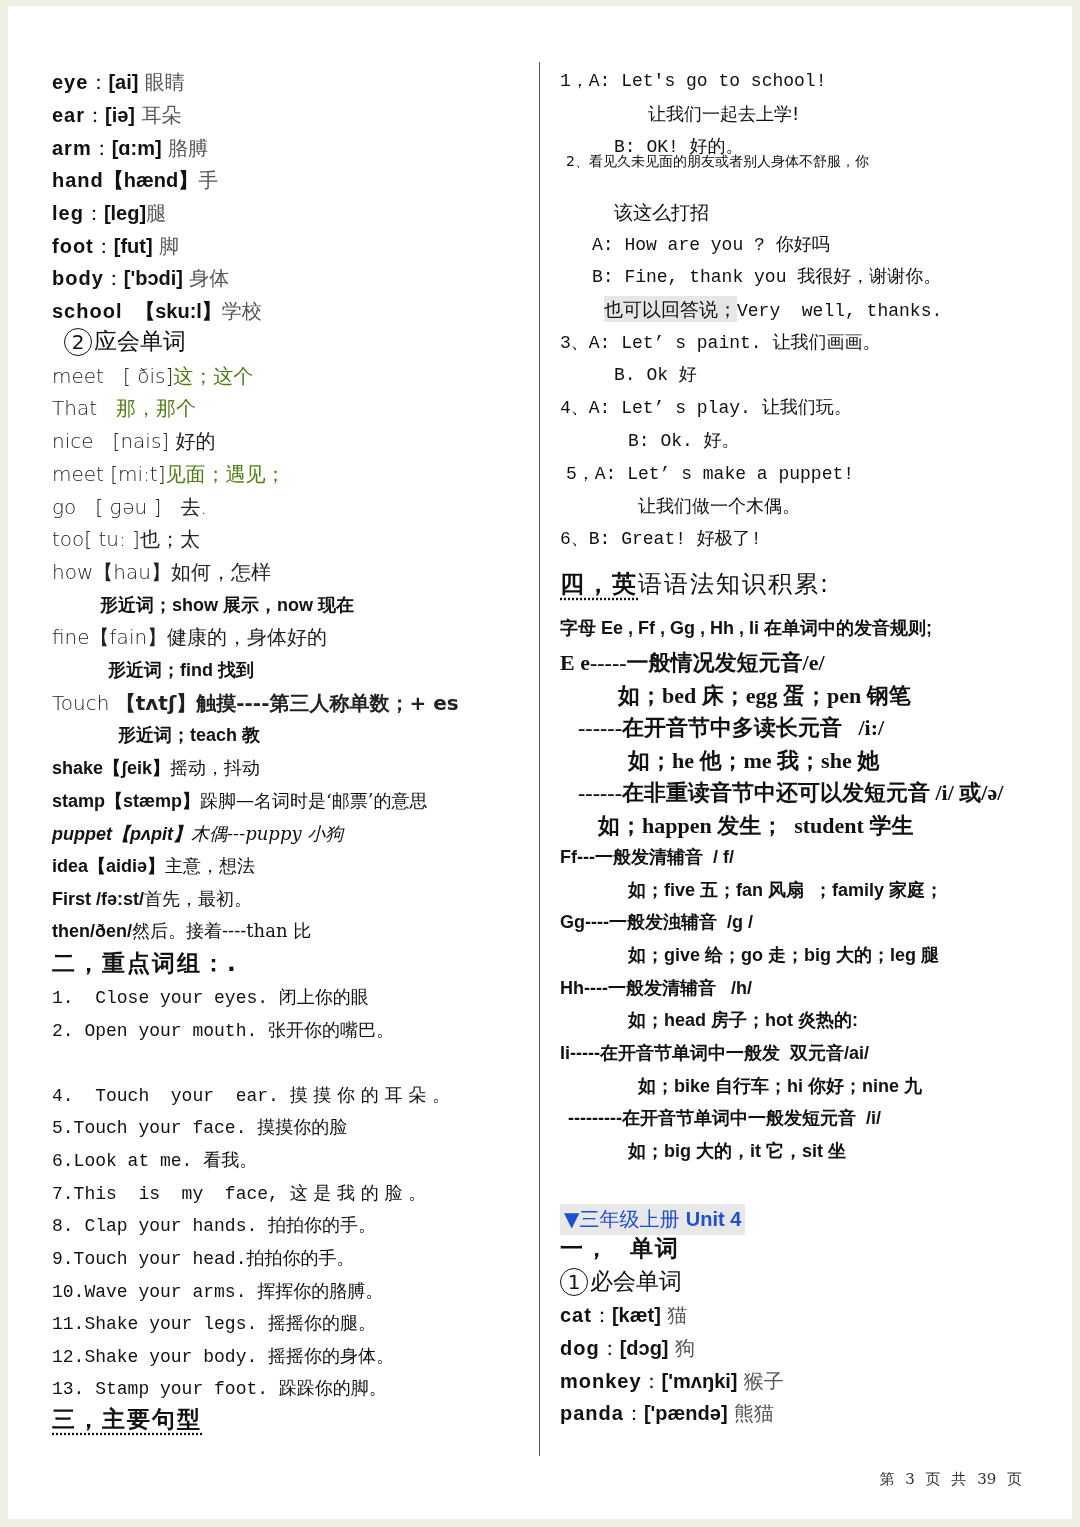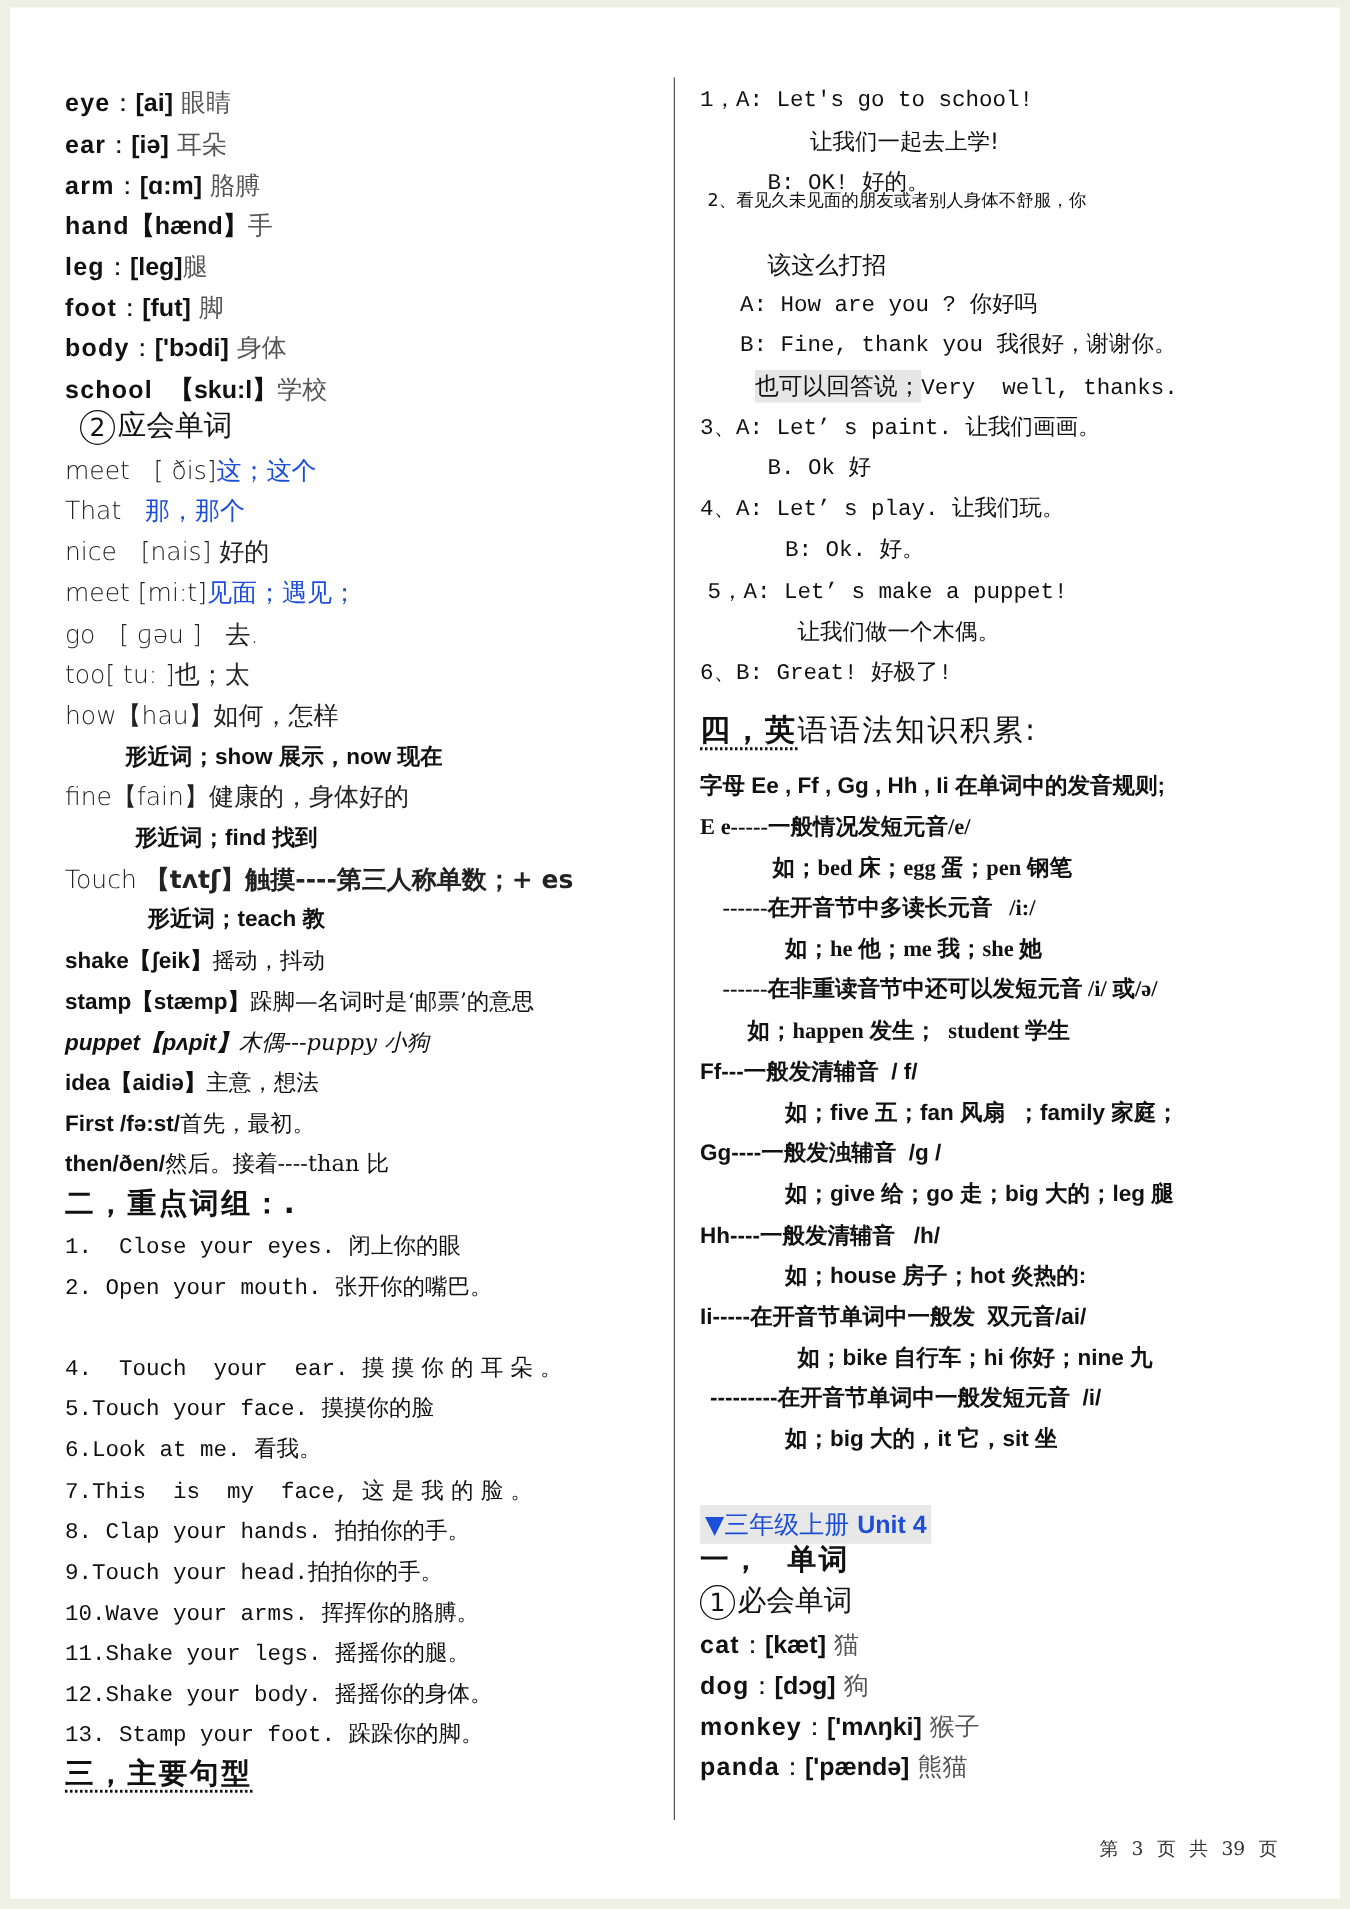--- a/index.html
+++ b/index.html
@@ -20,33 +20,33 @@
     position: absolute; left: 531px; top: 56px;
     width: 1px; height: 1394px; background: #555;
   }
   .line { position: absolute; white-space: nowrap; line-height: 1; }
   .b { font-weight: bold; }
   .vocab { font-size: 20px; }
   .vocab .w { font-weight: bold; font-family: "Liberation Sans", sans-serif; letter-spacing: 1px; }
   .vocab .ph { font-weight: bold; font-family: "Liberation Sans", sans-serif; }
   .vocab .cn { color: #555; font-family: "DejaVu Serif", serif; }
   .light { font-size: 20px; font-family: "DejaVu Sans", sans-serif; color: #222; font-weight: 300; }
-  .light .cn { color: #1d4ed8; }
+  .light .cn { color: #4d7c0f; }
   .sub { font-size: 23px; }
   .circle {
     display: inline-block; width: 26px; height: 26px; border: 1.5px solid #111; border-radius: 50%;
     text-align: center; line-height: 26px; font-size: 20px; margin-right: 2px; vertical-align: middle;
   }
   .h2 { font-size: 23px; font-weight: bold; letter-spacing: 2px; }
   .h2u { text-decoration: underline dotted; text-underline-offset: 6px; }
   .phr { font-size: 18px; font-family: "Liberation Mono", "DejaVu Sans Mono", monospace; color: #111; }
   .phr .cn { font-family: "DejaVu Sans", sans-serif; }
   .small-b { font-size: 18px; font-weight: bold; font-family: "Liberation Sans", sans-serif; }
   .small-b .cn { font-family: "DejaVu Serif", serif; font-weight: normal; color: #111; }
-  .rule { font-size: 18px; font-family: "Liberation Serif", serif; font-weight: bold; }
+  .rule { font-size: 22px; font-family: "Liberation Serif", serif; font-weight: bold; }
   .hl { background: #e6e6e6; }
   .unit { position: absolute; background: #e8e8e8; color: #1d4ed8; font-size: 20px; padding: 2px 4px; white-space: nowrap; }
   .unit .b { font-family: "Liberation Sans", sans-serif; }
   .footer { position: absolute; right: 50px; top: 1464px; font-size: 15px; color: #333; font-family: "DejaVu Serif", serif; word-spacing: 6px; }
 </style>
 </head>
 <body>
 
 <div class="page">
   <div class="divider"></div>
@@ -123,21 +123,21 @@
   <div class="line rule" style="left:610px;top:679px;">如；bed 床；egg 蛋；pen 钢笔</div>
   <div class="line rule" style="left:570px;top:711px;white-space:pre;">------在开音节中多读长元音   /i:/</div>
   <div class="line rule" style="left:620px;top:744px;">如；he 他；me 我；she 她</div>
   <div class="line rule" style="left:570px;top:776px;">------在非重读音节中还可以发短元音 /i/ 或/ə/</div>
   <div class="line rule" style="left:590px;top:809px;white-space:pre;">如；happen 发生；  student 学生</div>
   <div class="line small-b" style="left:552px;top:842px;white-space:pre;">Ff---一般发清辅音  / f/</div>
   <div class="line small-b" style="left:620px;top:875px;white-space:pre;">如；five 五；fan 风扇  ；family 家庭；</div>
   <div class="line small-b" style="left:552px;top:907px;white-space:pre;">Gg----一般发浊辅音  /g /</div>
   <div class="line small-b" style="left:620px;top:940px;">如；give 给；go 走；big 大的；leg 腿</div>
   <div class="line small-b" style="left:552px;top:973px;white-space:pre;">Hh----一般发清辅音   /h/</div>
-  <div class="line small-b" style="left:620px;top:1005px;">如；house 房子；hot 炎热的:</div>
+  <div class="line small-b" style="left:620px;top:1005px;">如；head 房子；hot 炎热的:</div>
   <div class="line small-b" style="left:552px;top:1038px;white-space:pre;">Ii-----在开音节单词中一般发  双元音/ai/</div>
   <div class="line small-b" style="left:630px;top:1071px;">如；bike 自行车；hi 你好；nine 九</div>
   <div class="line small-b" style="left:560px;top:1103px;white-space:pre;">---------在开音节单词中一般发短元音  /i/</div>
   <div class="line small-b" style="left:620px;top:1136px;">如；big 大的，it 它，sit 坐</div>
 
   <div class="unit" style="left:552px;top:1198px;"><span>▼</span><span>三年级上册 </span><span class="b">Unit 4</span></div>
 
   <div class="line h2" style="left:552px;top:1231px;white-space:pre;">一，  单词</div>
   <div class="line sub" style="left:552px;top:1262px;"><span class="circle">1</span><span>必会单词</span></div>
 

